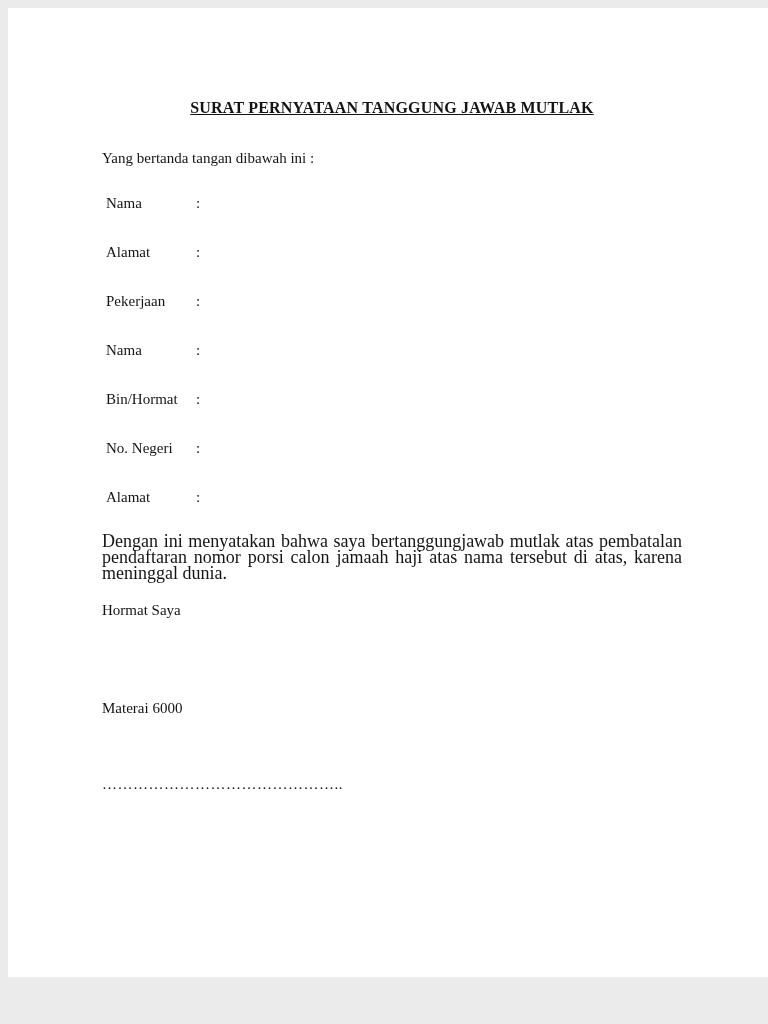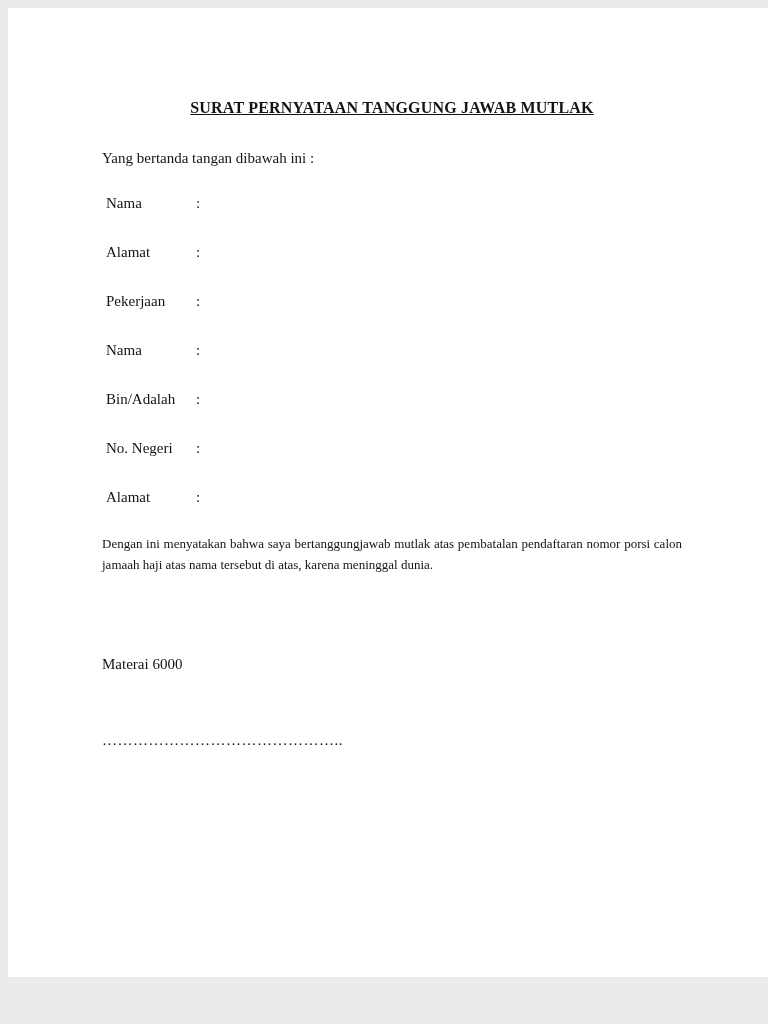--- a/index.html
+++ b/index.html
@@ -42,22 +42,22 @@
   }
   .row {
     display: flex;
     font-size: 15px;
     line-height: 18px;
     margin-bottom: 15px;
   }
   .row .label { width: 90px; }
   .row .colon { width: 12px; }
   .para {
-    font-size: 13px;
-    line-height: 21px;
+    font-size: 18px;
+    line-height: 16px;
     text-align: justify;
     margin-bottom: 12px;
   }
   .closing {
     font-size: 15px;
     line-height: 18px;
   }
   .materai {
     font-size: 15px;
     line-height: 18px;
@@ -96,36 +96,37 @@
       <span class="colon">:</span>
     </div>
 
 
     <div class="row">
       <span class="label">Nama</span>
       <span class="colon">:</span>
     </div>
 
     <div class="row">
-      <span class="label">Bin/Adalah</span>
+      <span class="label">Bin/Hormat</span>
       <span class="colon">:</span>
     </div>
 
     <div class="row">
       <span class="label">No. Negeri</span>
       <span class="colon">:</span>
     </div>
 
     <div class="row">
       <span class="label">Alamat</span>
       <span class="colon">:</span>
     </div>
 
     <div class="para">Dengan ini menyatakan bahwa saya bertanggungjawab mutlak atas pembatalan pendaftaran nomor porsi calon jamaah haji atas nama tersebut di atas, karena meninggal dunia.</div>
 
 
+    <div class="closing">Hormat Saya</div>
 
     <div class="materai">Materai 6000</div>
 
     <div class="signature-line">………………………………………..</div>
 
   </div>
 </div>
 
 </body></html>

